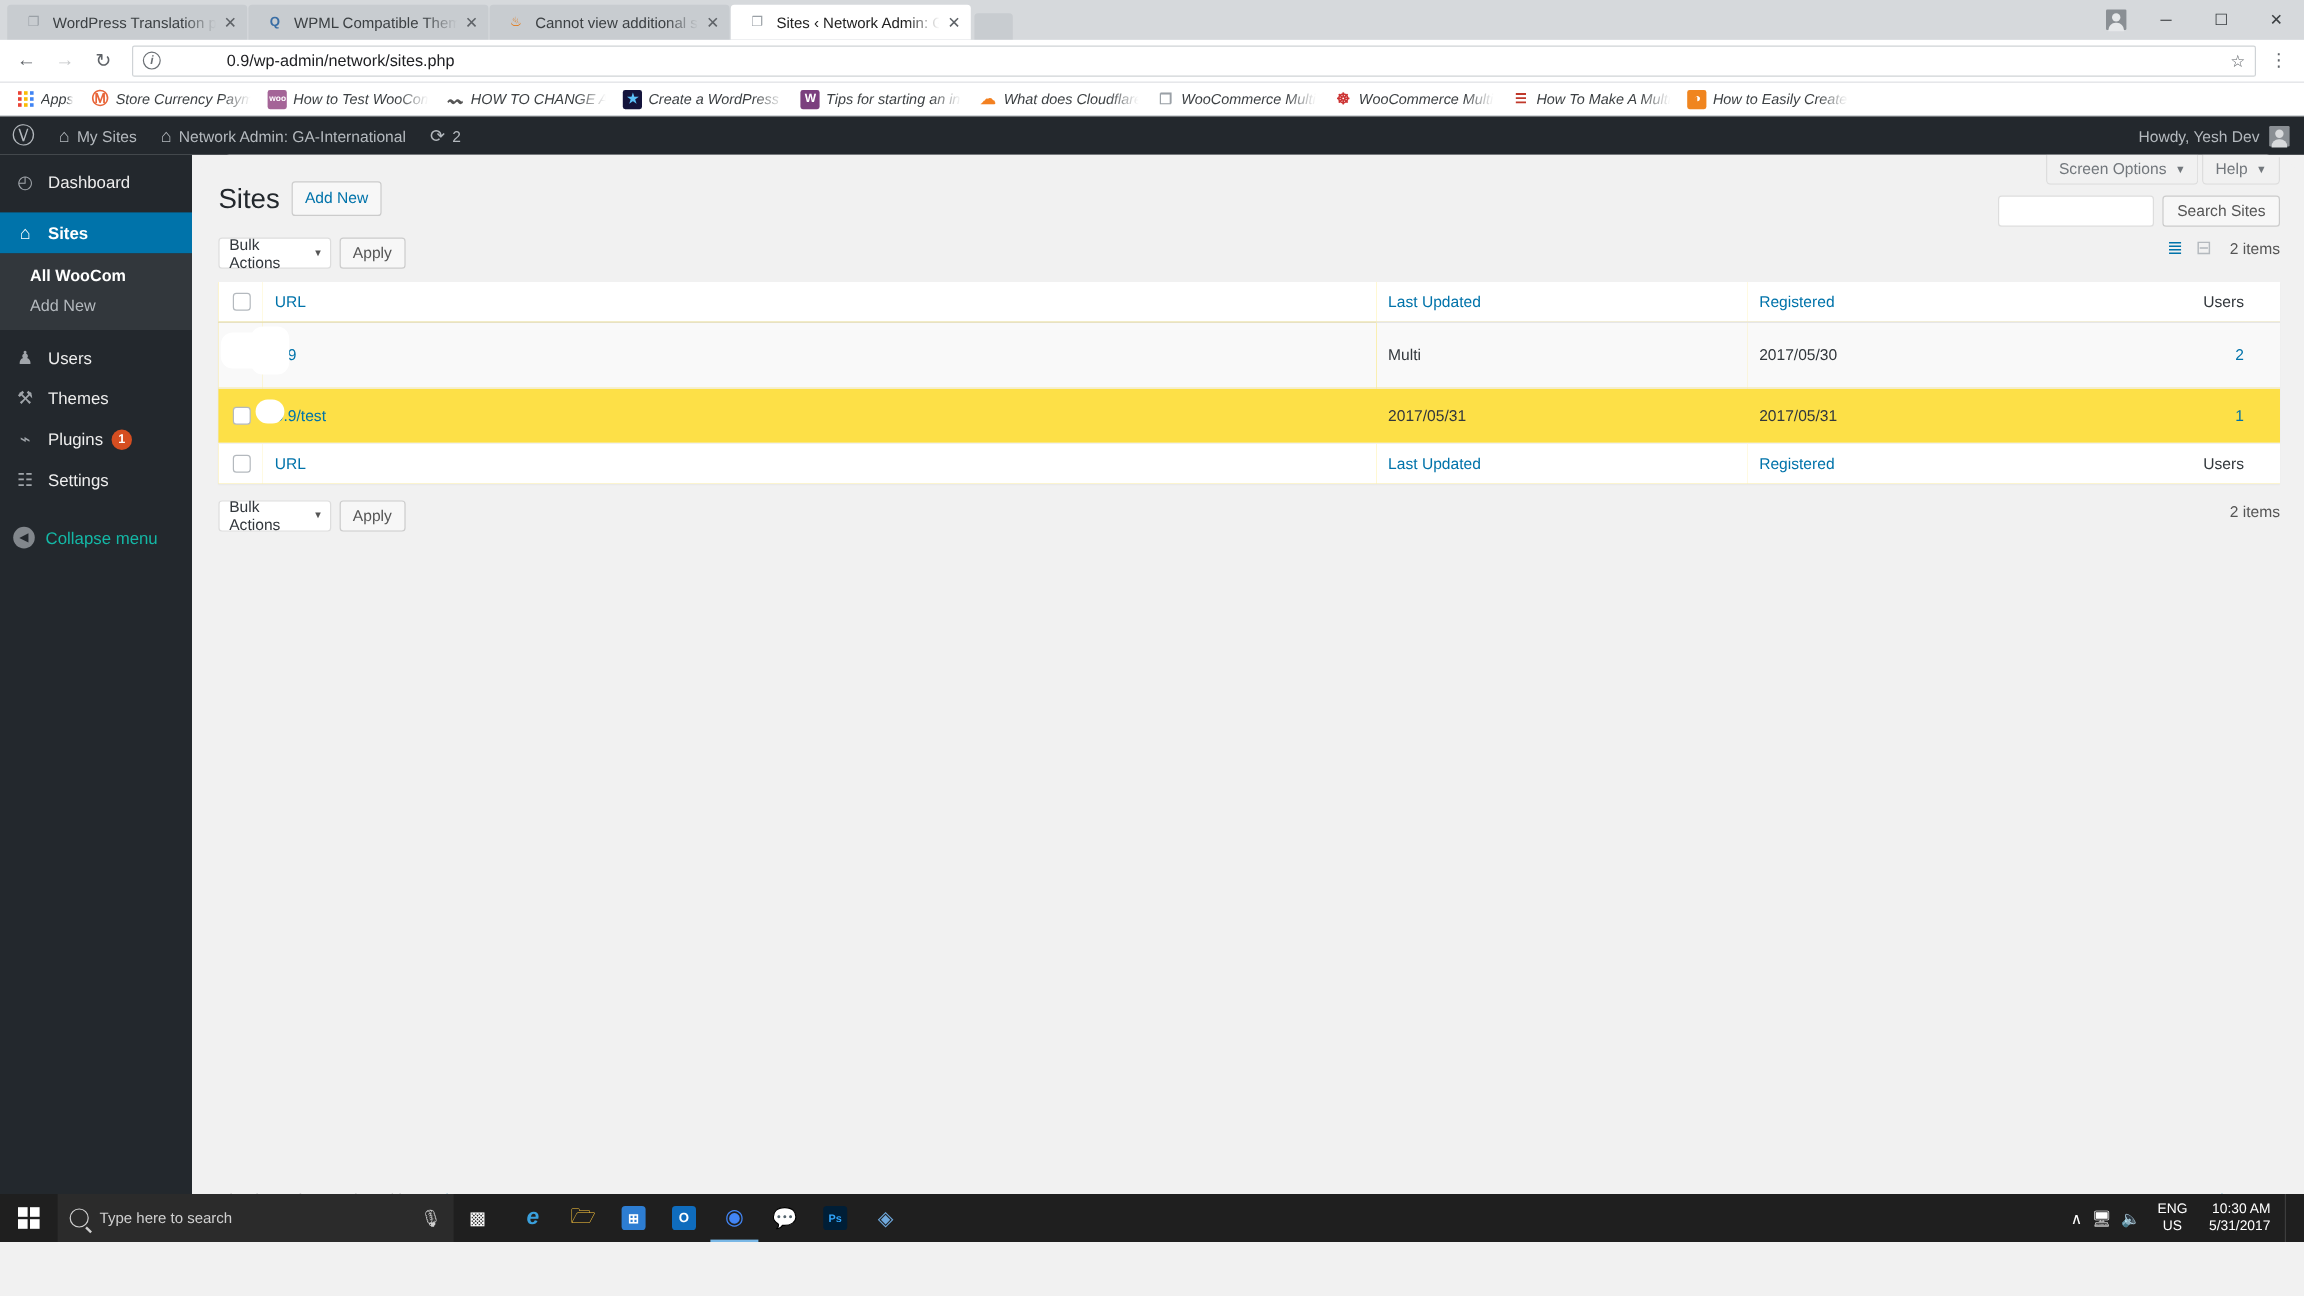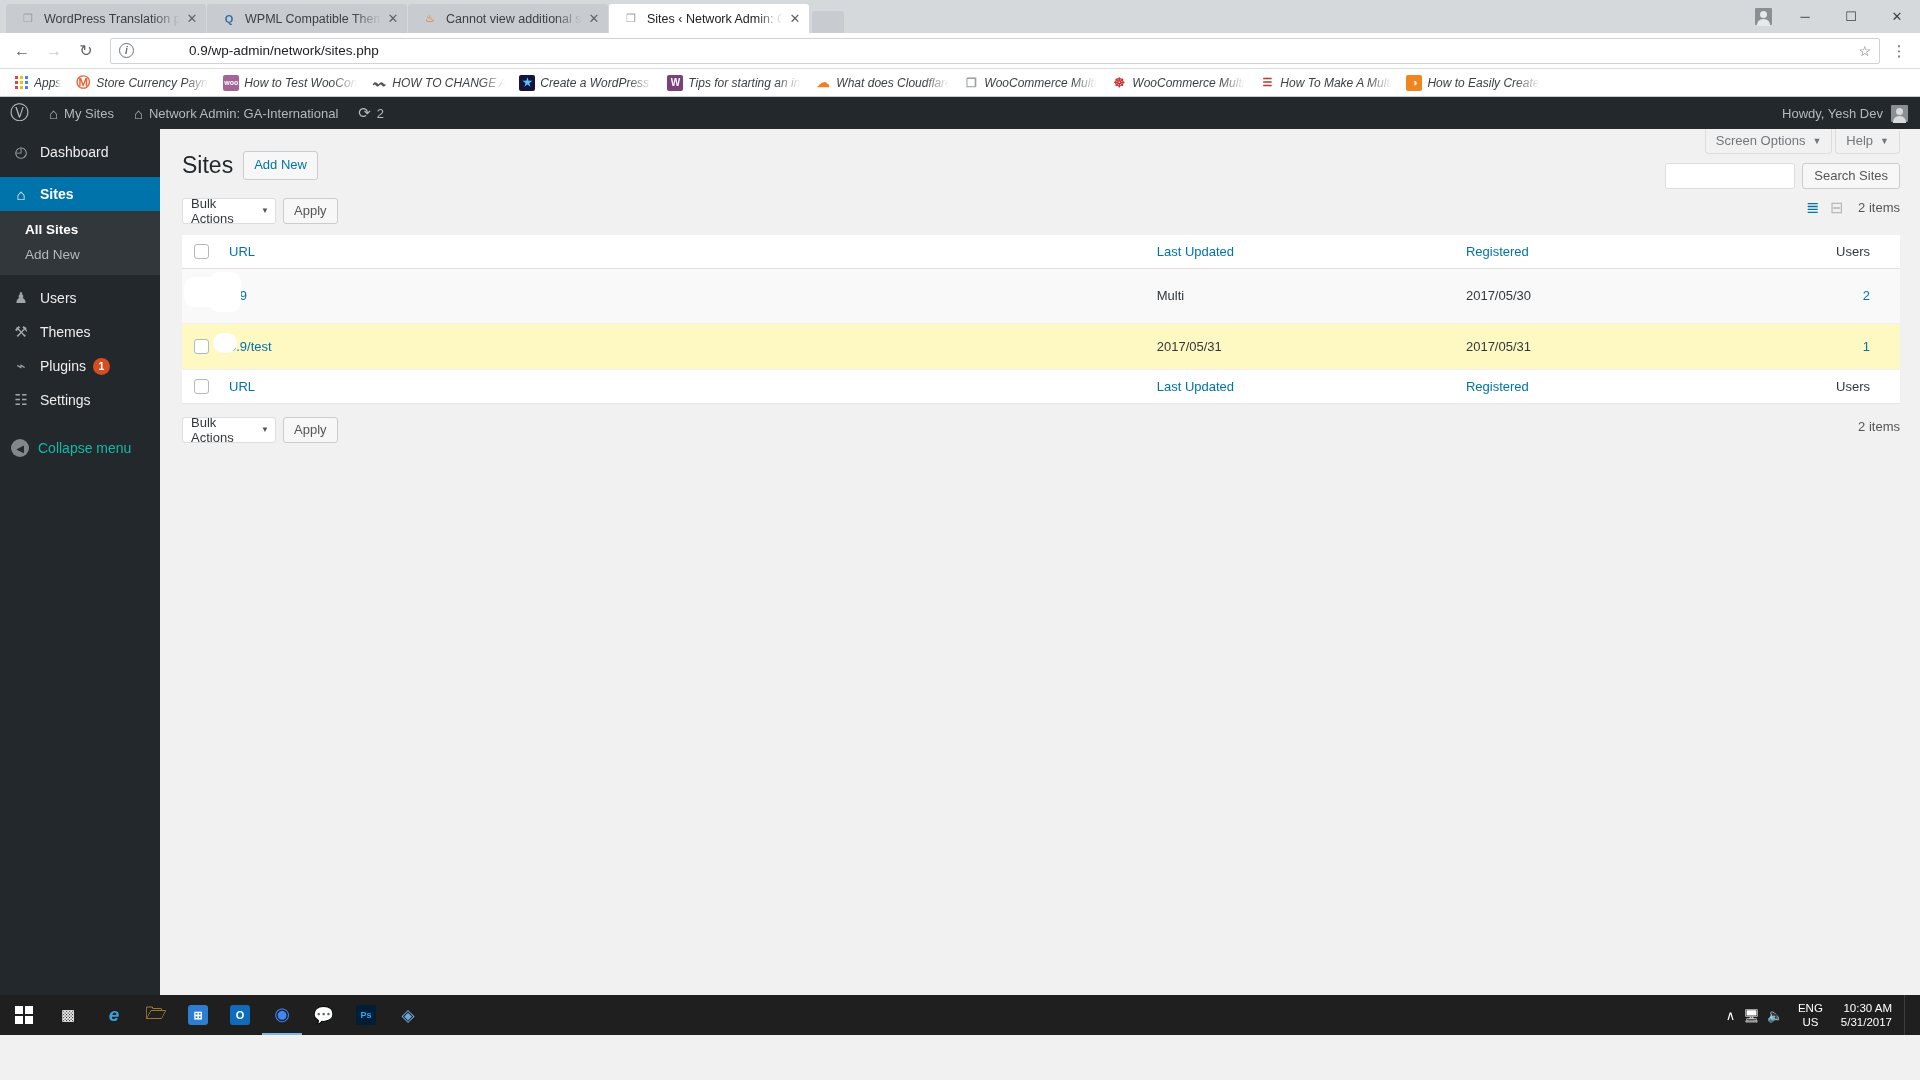--- a/index.html
+++ b/index.html
@@ -344,21 +344,21 @@
   }
   .vs-ic { width: 19px; height: 19px; display: flex; align-items: center; justify-content: center; font-size: 16px;}
   .vs-ic.active { color: #0073aa; }
   .vs-ic.inactive { color: #b4b9be; }
   .items-count { margin-left: 7px; font-size: 13px; color: #555; }
 
   table.wp-list {
     width: 100%;
     border-collapse: collapse;
     margin-top: 9px;
-    background: #fef9c3;
+    background: #fde047;
     box-shadow: 0 1px 1px rgba(0,0,0,.04);
     font-size: 13px;
   }
   table.wp-list thead th, table.wp-list tfoot th {
     text-align: left;
     padding: 9px 10px;
     color: #32373c;
     font-weight: 400;
     border-bottom: 1px solid #e1e1e1;
     background: #fff;
@@ -596,21 +596,21 @@
         <span class="mi-ic">◴</span>
         <span>Dashboard</span>
       </div>
 
       <div class="menu-item current" style="margin-top:8px">
         <span class="mi-ic">⌂</span>
         <span>Sites</span>
       </div>
 
       <div class="submenu">
-        <div class="sub-item current">All Sites</div>
+        <div class="sub-item current">All WooCom</div>
         <div class="sub-item">Add New</div>
       </div>
 
       <div class="menu-item" style="margin-top:6px">
         <span class="mi-ic">♟</span>
         <span>Users</span>
       </div>
 
       <div class="menu-item">
         <span class="mi-ic">⚒</span>
@@ -770,20 +770,25 @@
 
   <div class="taskbar">
     <div class="start-btn">
       <span class="win-logo">
           <i></i>
           <i></i>
           <i></i>
           <i></i>
         </span>
     </div>
+    <div class="tb-search">
+      <span class="circ"></span>
+      <span>Type here to search</span>
+      <span class="mic">🎙</span>
+    </div>
     <div class="tb-ic" style="color:#fff;font-size:15px">▩</div>
 
     <div class="tb-icons">
       <div class="tb-ic" style="color:#3aa0dc;font-size:19px;font-style:italic;font-weight:bold">e</div>
       <div class="tb-ic" style="color:#ffc83d;font-size:17px">🗁</div>
       <div class="tb-ic">
           <span class="sq" style="background:#2d7dd2">⊞</span>
         </div>
       <div class="tb-ic">
           <span class="sq" style="background:#0f6cbd">O</span>

